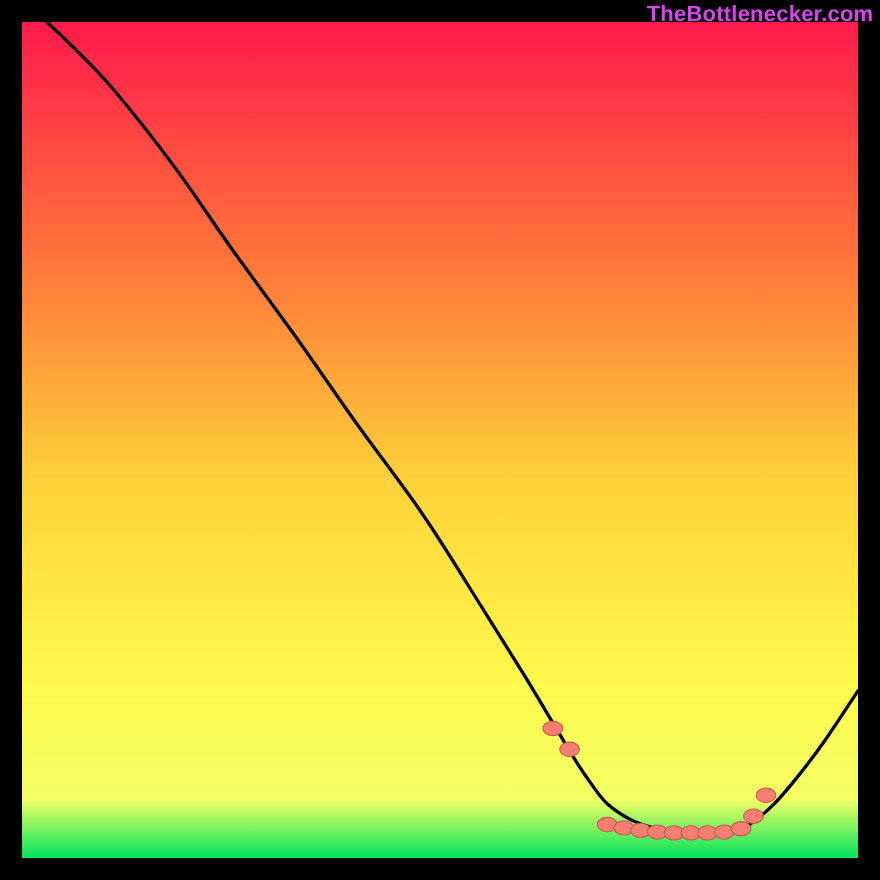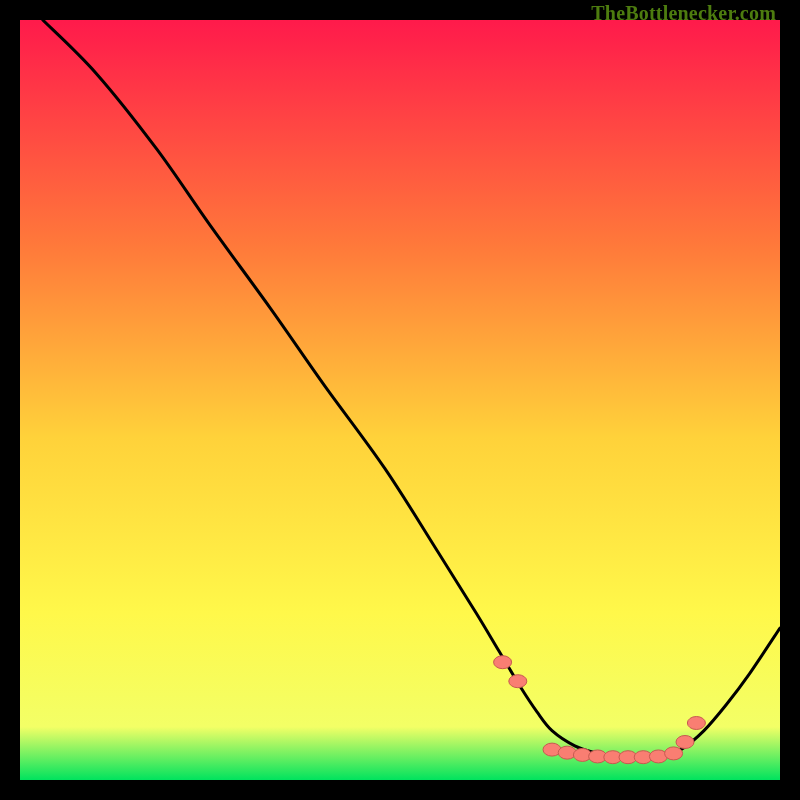--- a/index.html
+++ b/index.html
@@ -23,25 +23,25 @@
     left: 20px;
     top: 20px;
     width: 760px;
     height: 760px;
     overflow: hidden;
   }
   svg { display: block; }
   .watermark {
     position: absolute;
     top: 2px;
-    right: 24px;
-    font-family: Liberation Serif, serif;
+    right: 6px;
+    font-family: Liberation Sans, sans-serif;
     font-size: 20px;
     font-weight: 600;
-    color: #4d7c0f;
+    color: #d946ef;
     letter-spacing: 0.2px;
     user-select: none;
   }
 </style>
 </head>
 <body>
 
 <div class="frame">
 
   <div class="watermark">TheBottlenecker.com</div>

